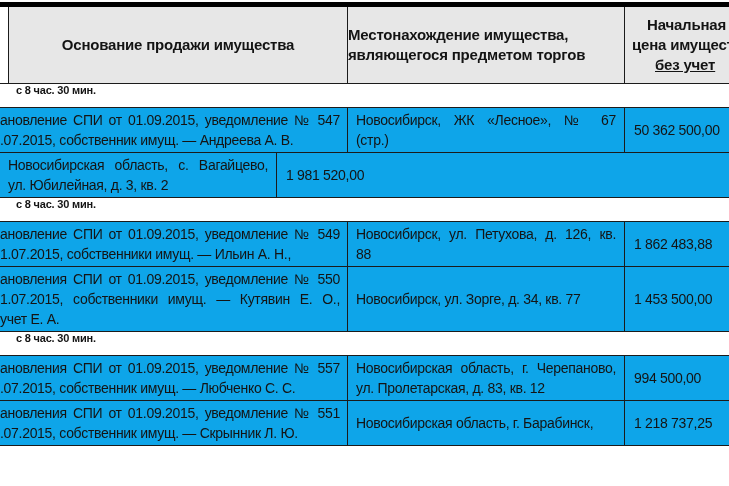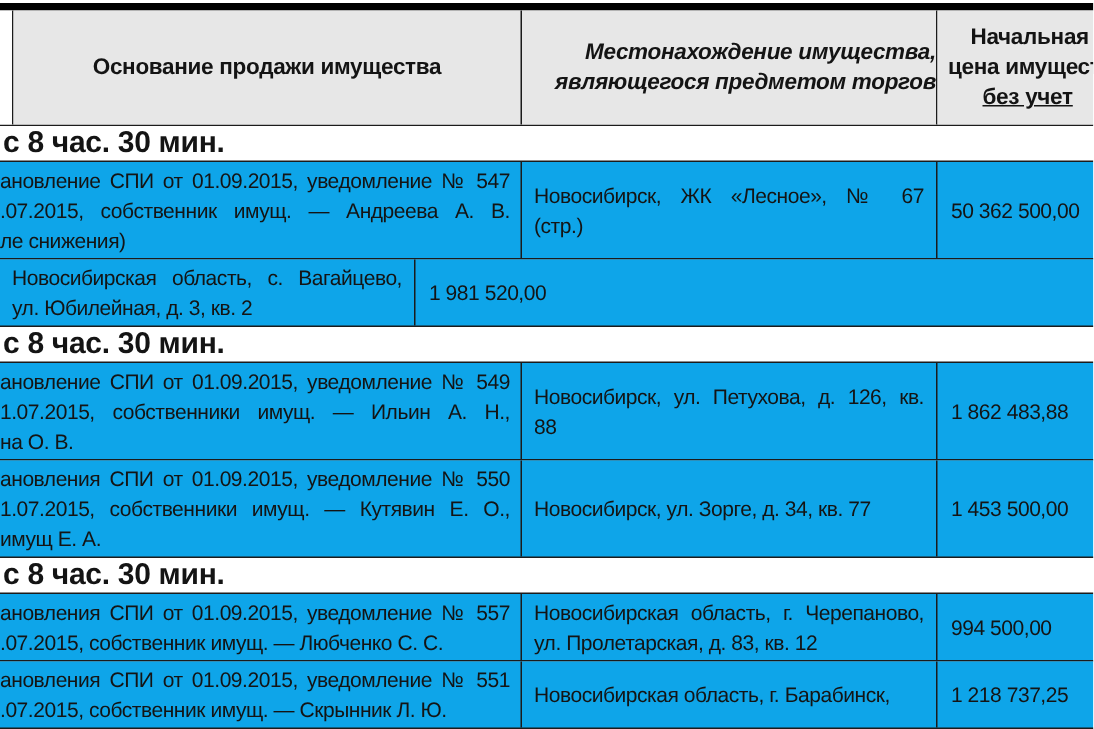--- a/index.html
+++ b/index.html
@@ -34,36 +34,36 @@
     font-weight: bold;
     font-size: 15px;
     line-height: 20px;
     letter-spacing: -0.2px;
     display: flex;
     flex-direction: column;
     justify-content: center;
     overflow: hidden;
   }
   .hc1 { flex: 0 0 339px; border-right: 1px solid var(--border, #1b1b1b); text-align: center; }
-  .hc2 { flex: 0 0 277px; border-right: 1px solid var(--border, #1b1b1b); text-align: right; font-style: italic; }
+  .hc2 { flex: 0 0 277px; border-right: 1px solid var(--border, #1b1b1b); text-align: left; }
   .hc3 { flex: 1 1 auto; }
   .hc3 .ph { white-space: nowrap; }
   .ph1 { padding-left: 22px; }
   .ph2 { padding-left: 7px; }
   .ph3 { padding-left: 30px; text-decoration: underline; }
   
   .srow {
     display: flex;
     align-items: flex-start;
     height: 24px;
     border-bottom: 1px solid var(--border, #1b1b1b);
     font-weight: bold;
-    font-size: 20px;
+    font-size: 11px;
     letter-spacing: -0.2px;
-    padding-left: 2px;
+    padding-left: 16px;
     background: #ffffff;
   }
   
   .drow {
     display: flex;
     border-bottom: 1px solid var(--border, #1b1b1b);
     background: #0ea5e9;
   }
   .dc {
     font-size: 14px;
@@ -105,21 +105,20 @@
 
   <div>
   <div class="srow">
     <span>с 8 час. 30 мин.</span>
   </div>
 
   <div class="drow">
     <div class="dc dc1">
           <div class="bline">ановление СПИ от 01.09.2015, уведомление № 547</div>
           <div class="bline">.07.2015, собственник имущ. — Андреева А. В.</div>
-          <div class="bline">ле снижения)</div>
         </div>
     <div class="dc dc2">
           <div class="lline">Новосибирск, ЖК «Лесное», № 67</div>
           <div class="lline">(стр.)</div>
         </div>
     <div class="dc dc3">
       <span>50 362 500,00</span>
     </div>
   </div>
 
@@ -134,36 +133,35 @@
   </div>
 
   <div class="srow">
     <span>с 8 час. 30 мин.</span>
   </div>
 
   <div class="drow">
     <div class="dc dc1">
           <div class="bline">ановление СПИ от 01.09.2015, уведомление № 549</div>
           <div class="bline">1.07.2015, собственники имущ. — Ильин А. Н.,</div>
-          <div class="bline">на О. В.</div>
         </div>
     <div class="dc dc2">
           <div class="lline">Новосибирск, ул. Петухова, д. 126, кв.</div>
           <div class="lline">88</div>
         </div>
     <div class="dc dc3">
       <span>1 862 483,88</span>
     </div>
   </div>
 
   <div class="drow">
     <div class="dc dc1">
           <div class="bline">ановления СПИ от 01.09.2015, уведомление № 550</div>
           <div class="bline">1.07.2015, собственники имущ. — Кутявин Е. О.,</div>
-          <div class="bline">имущ Е. А.</div>
+          <div class="bline">учет Е. А.</div>
         </div>
     <div class="dc dc2">
           <div class="lline">Новосибирск, ул. Зорге, д. 34, кв. 77</div>
         </div>
     <div class="dc dc3">
       <span>1 453 500,00</span>
     </div>
   </div>
 
   <div class="srow">

